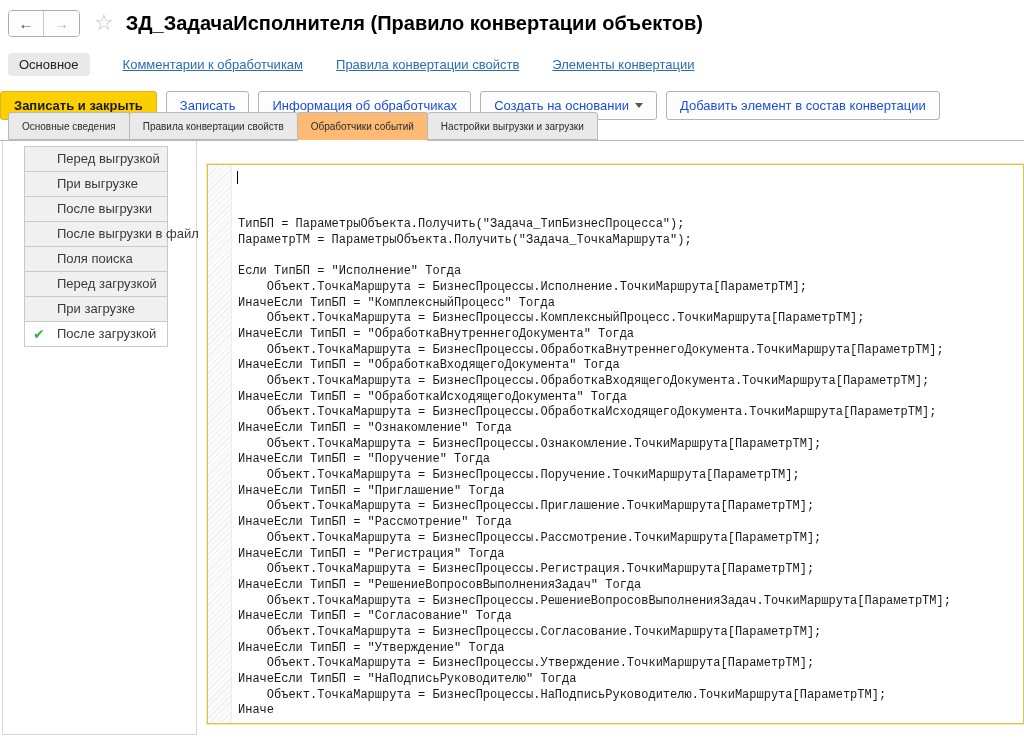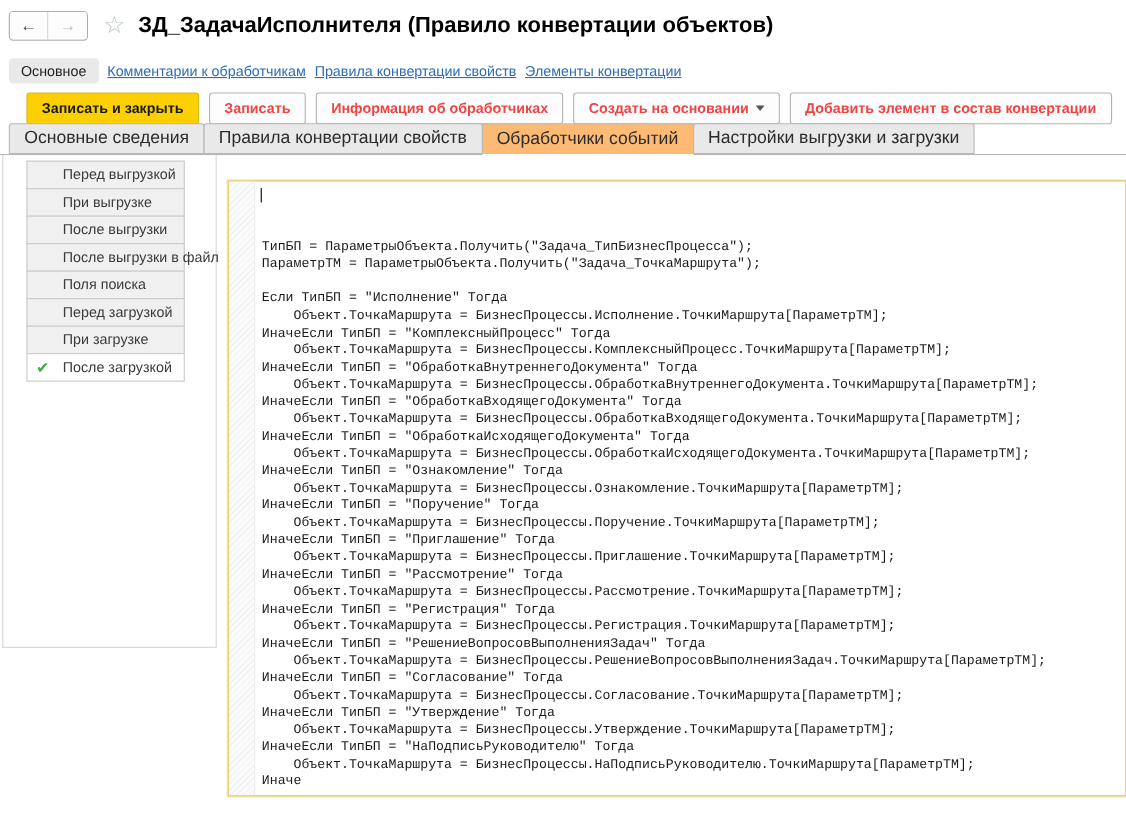--- a/index.html
+++ b/index.html
@@ -10,44 +10,44 @@
   .titlebar { display: flex; align-items: center; gap: 12px; padding: 8px 0 0 8px; height: 38px; }
   .navgroup { display: inline-flex; border: 1px solid #adadad; border-radius: 4px; overflow: hidden; background: #fff; height: 27px; }
   .navbtn { width: 35px; display: flex; align-items: center; justify-content: center;
     font-size: 15px; font-weight: bold; background: #fdfdfd; cursor: pointer; }
   .navbtn.back { color: #4a4a4a; border-right: 1px solid #c9c9c9; }
   .navbtn.fwd  { color: #b9b9b9; }
   .star { font-size: 22px; color: #b7c0ca; line-height: 1; margin-left: 2px; }
   .page-title { font-size: 20px; font-weight: bold; color: #000; }
 
   
-  .navrow { display: flex; align-items: center; gap: 8px; margin: 14px 0 0 8px; height: 24px; }
+  .navrow { display: flex; align-items: center; gap: 33px; margin: 14px 0 0 8px; height: 24px; }
   .nav-pill { background: #e9e9e9; border-radius: 4px; padding: 4px 11px; font-size: 13px; color: #222; }
   .nav-link { color: var(--link-blue, #2d6cb5); font-size: 13px; text-decoration: underline; cursor: pointer; }
 
   
-  .toolbar { display: flex; align-items: center; gap: 9px; margin: 15px 0 0 24px; height: 14px; }
+  .toolbar { display: flex; align-items: flex-start; gap: 9px; margin: 15px 0 0 0; height: 14px; }
   .btn { height: 29px; display: inline-flex; align-items: center; gap: 6px; padding: 0 13px;
     background: #fdfdfd; border: 1px solid #b3b3b3; border-radius: 3px;
-    font-size: 13px; color: #ef4444; cursor: pointer; white-space: nowrap; font-weight: bold; }
+    font-size: 13px; color: #1d4ed8; cursor: pointer; white-space: nowrap; }
   .btn.primary { background: var(--accent-yellow, #fcd000); border-color: #d8b71e; font-weight: bold; color: #1a1a1a; }
   .caret-down { width: 0; height: 0; border-left: 4px solid transparent; border-right: 4px solid transparent;
     border-top: 5px solid #555; display: inline-block; }
 
   
   .tabbar { display: flex; align-items: flex-end; margin: 7px 0 0 0; padding-left: 8px;
     border-bottom: 1px solid #b8b8b8; height: 29px; }
-  .tab { height: 28px; display: flex; align-items: center; padding: 0 13px; font-size: 16px; color: #2b2b2b;
+  .tab { height: 28px; display: flex; align-items: center; padding: 0 13px; font-size: 10px; color: #2b2b2b;
     background: #e9e9e9; border: 1px solid #b8b8b8; border-radius: 3px 3px 0 0;
     margin-right: -1px; position: relative; cursor: pointer; white-space: nowrap; }
   .tab.active { background: #fdba74; border-bottom-color: #fff; z-index: 2; height: 29px; margin-bottom: -1px; }
 
   
   .content { display: flex; height: 600px; }
-  .side-wrap { width: 195px; min-width: 195px; margin-left: 2px; height: 448px;
+  .side-wrap { width: 195px; min-width: 195px; margin-left: 2px; height: 594px;
     border-left: 1px solid #d6d6d6; border-right: 1px solid #d6d6d6; border-bottom: 1px solid #d6d6d6;
     padding: 5px 0 0 21px; }
   .side-item { position: relative; width: 144px; height: 26px; line-height: 24px;
     background: #f0f0f0; border: 1px solid #c9c9c9; margin-top: -1px;
     font-size: 13px; color: #3a3a3a; padding-left: 32px; cursor: pointer; white-space: nowrap; }
   .side-item:first-child { margin-top: 0; }
   .side-item.active { background: #fff; }
   .side-check { position: absolute; left: 8px; top: 0; color: var(--check-green, #3fae3f);
     font-size: 14px; font-weight: bold; }
 

